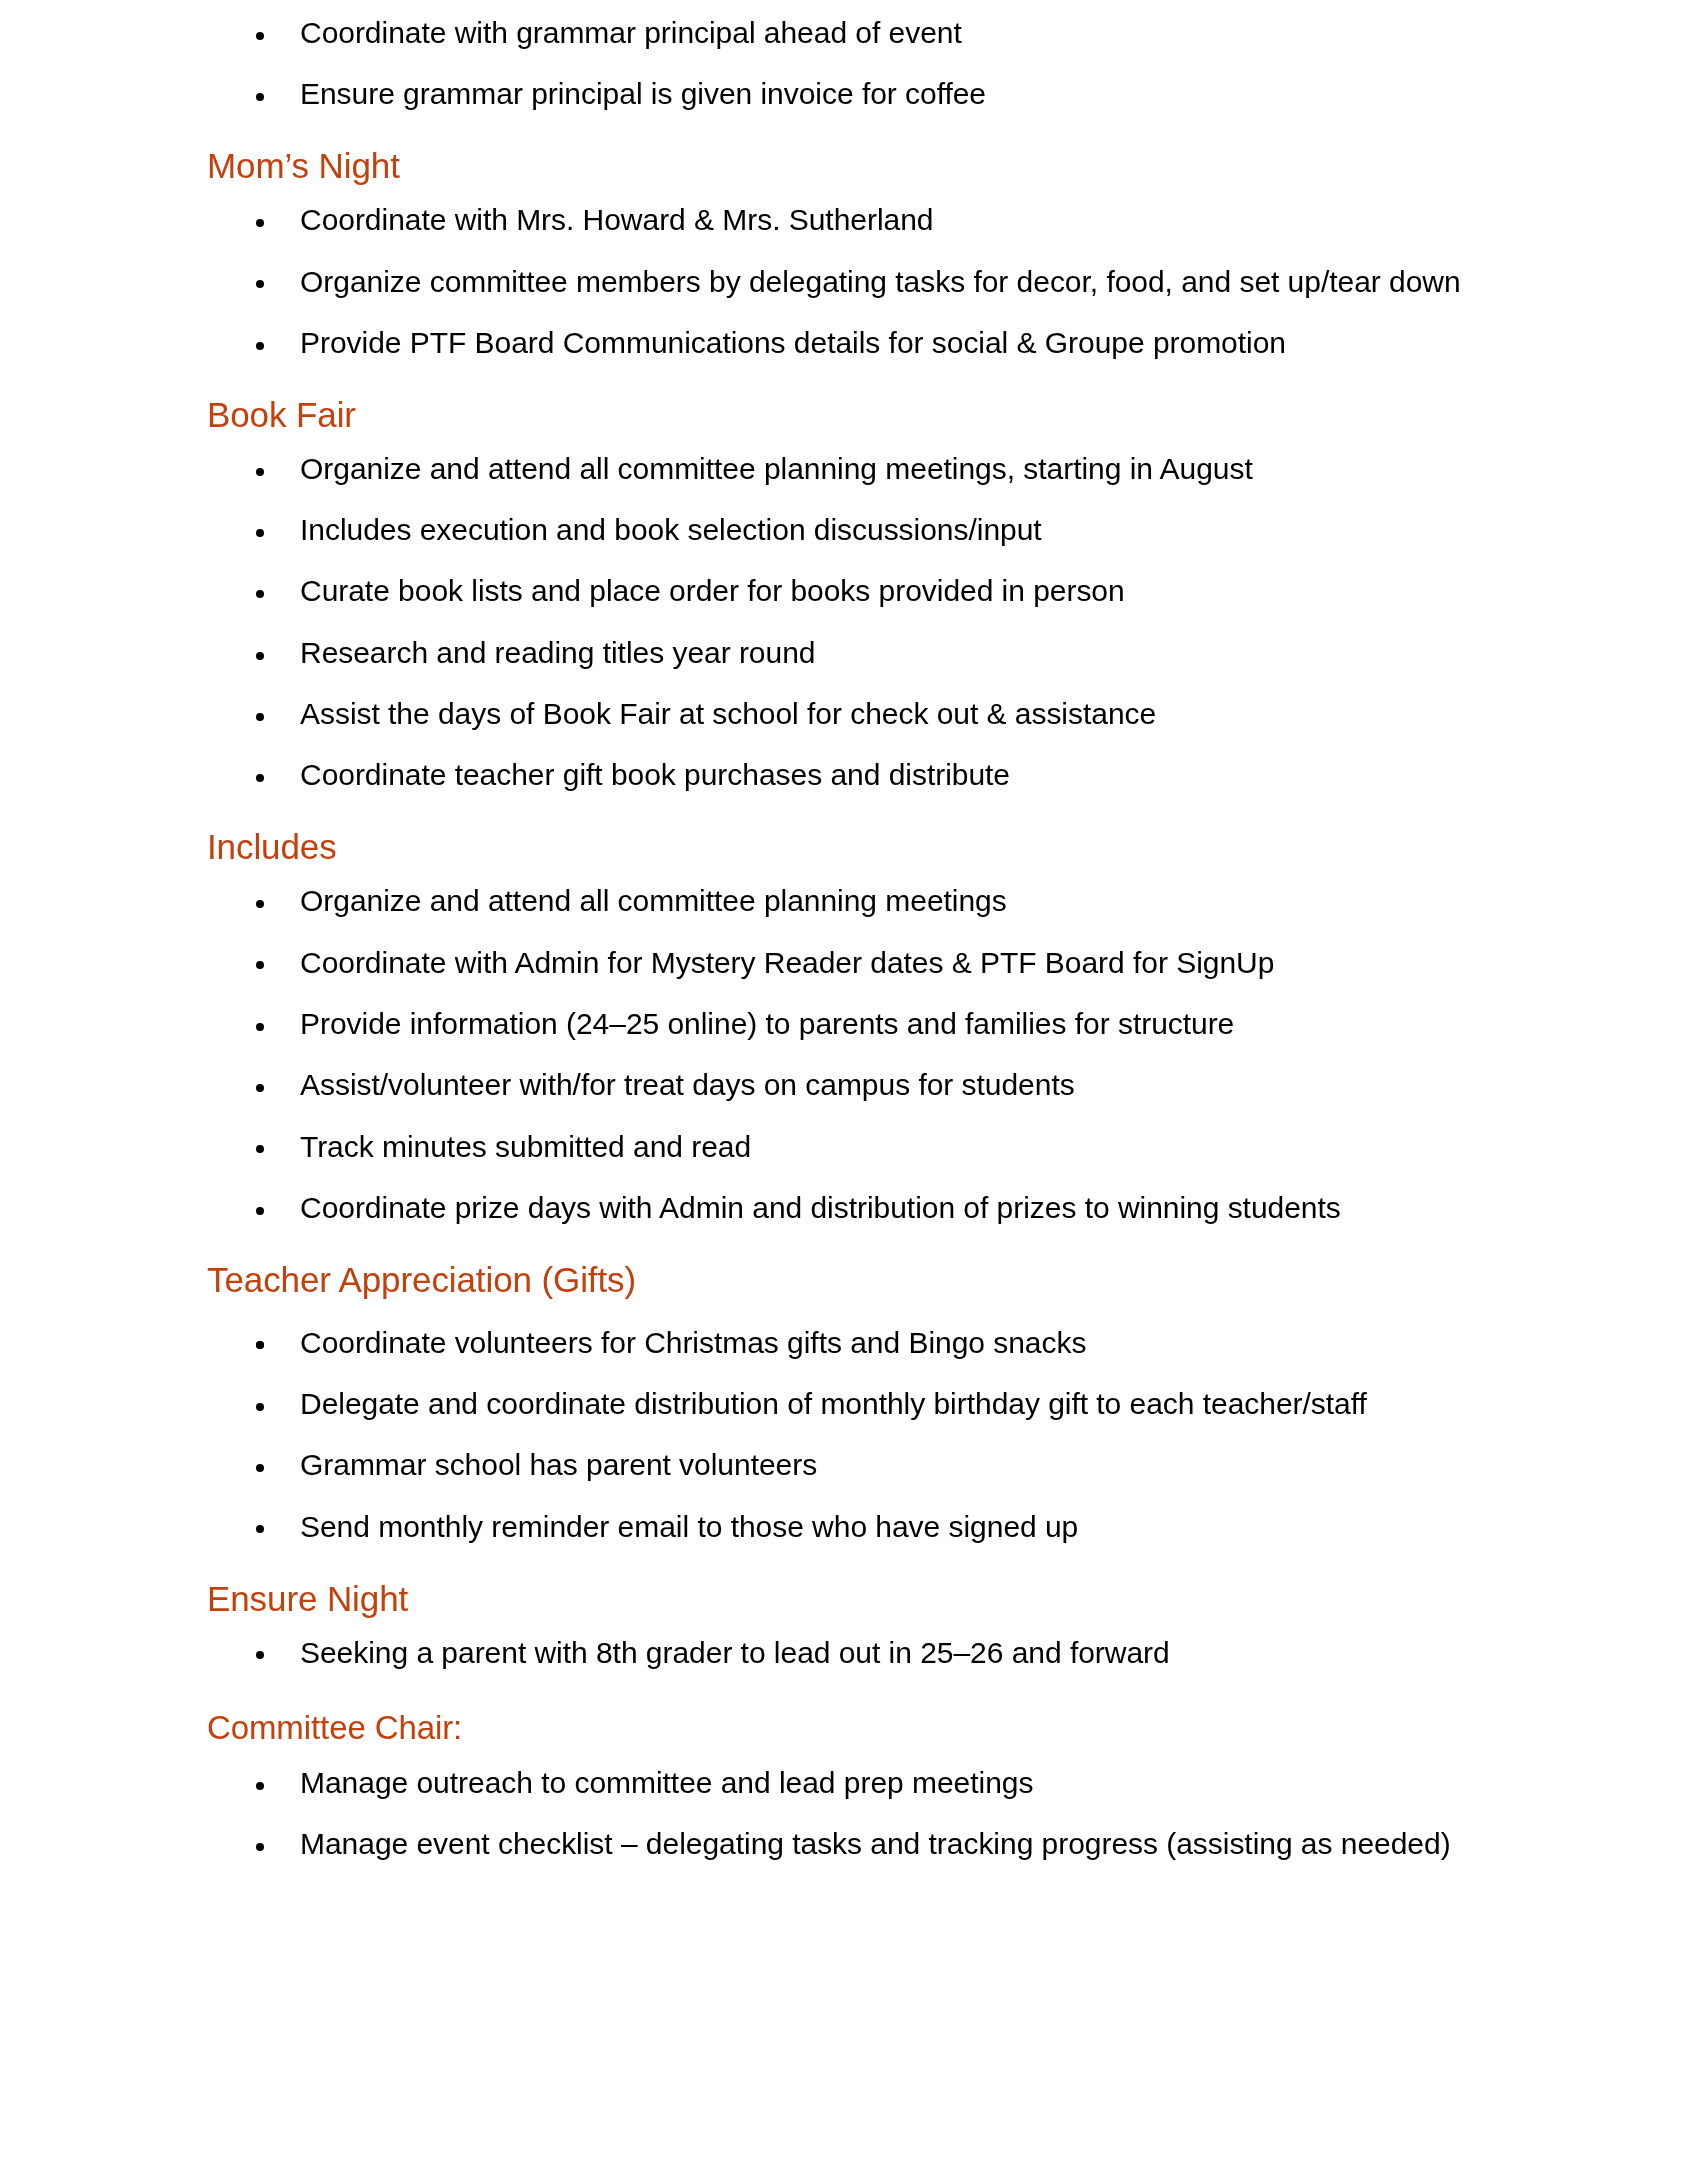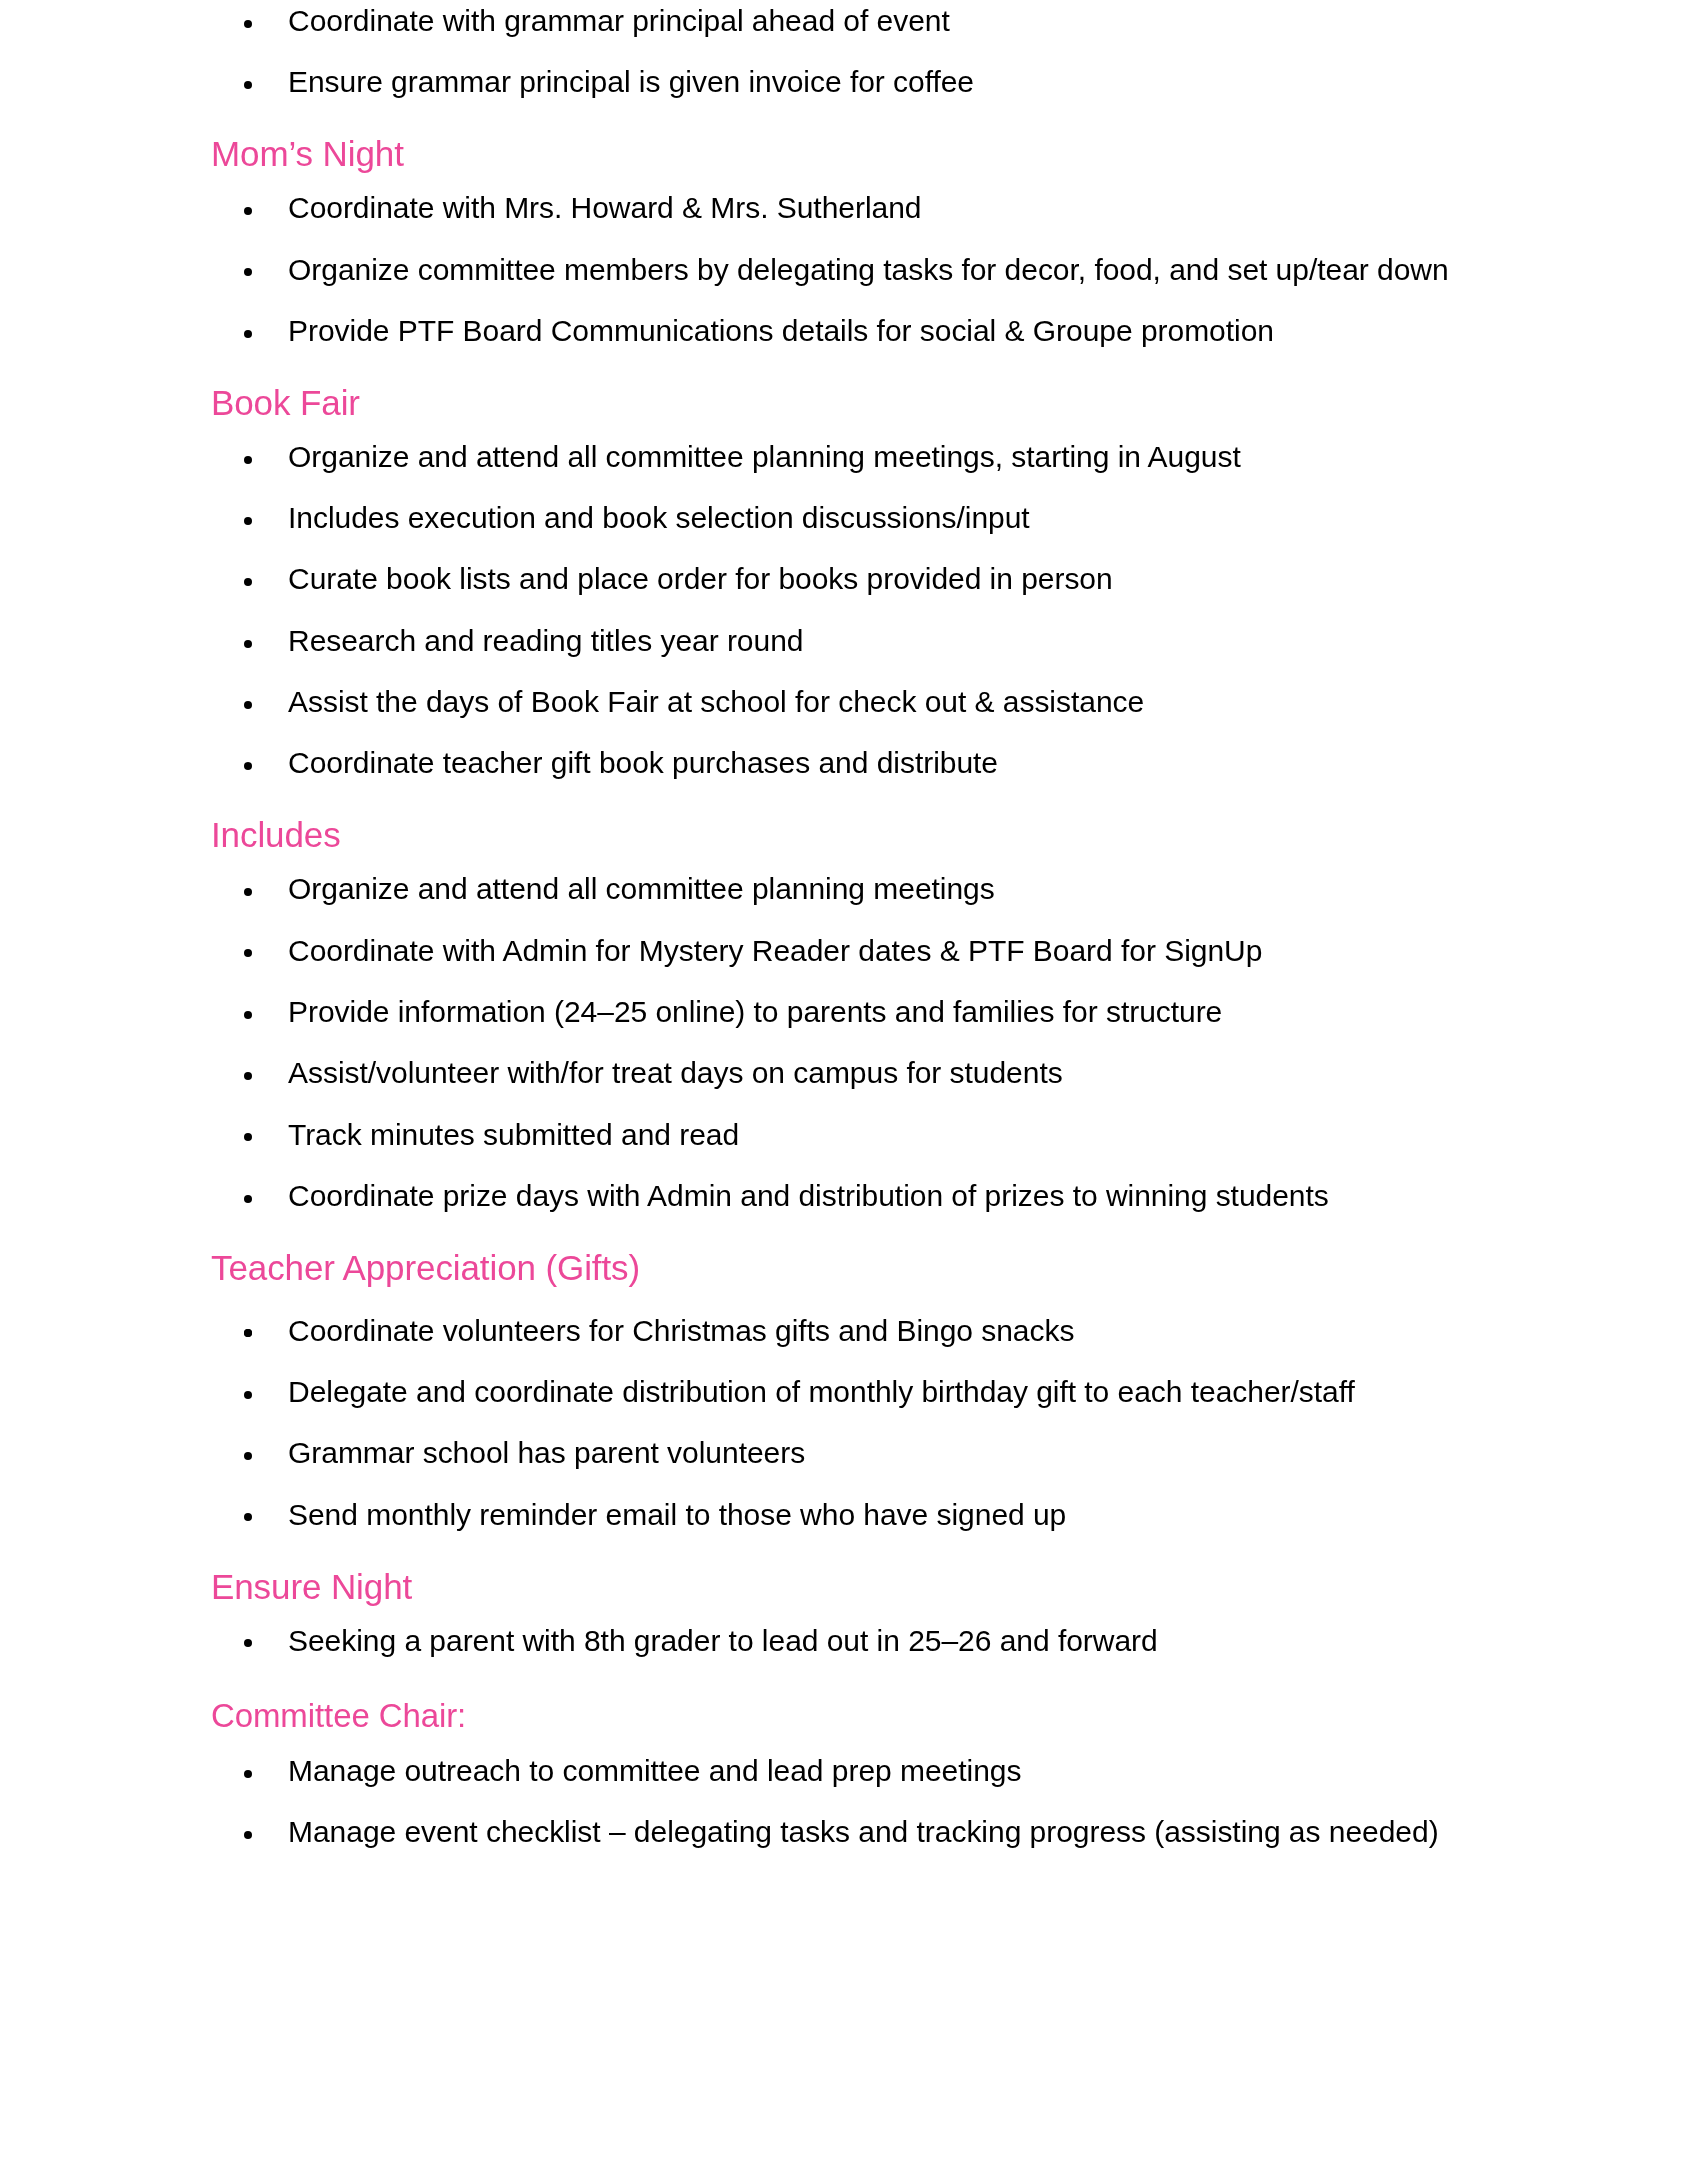--- a/index.html
+++ b/index.html
@@ -11,34 +11,34 @@
     font-family: "Liberation Sans", "DejaVu Sans", sans-serif;
     color: #000000;
     -webkit-font-smoothing: antialiased;
   }
   .page {
     position: relative;
     width: 1685px;
     min-height: 2181px;
     box-sizing: border-box;
     background: #ffffff;
-    padding: 0;
+    padding: 12px;
     overflow: hidden;
   }
   .doc-body {
     padding-top: 0px;
     padding-left: 195px;
     padding-right: 211px;
   }
   h2.section-heading {
     font-family: "Liberation Sans", "DejaVu Sans", sans-serif;
     font-size: 35px;
     font-weight: 400;
-    color: #ec4899;
-    margin: 16px;
+    color: #c2410c;
+    margin: 0;
     padding: 0;
     line-height: 1.30;
     letter-spacing: -0.1px;
   }
   h2.section-heading.spaced {
     margin-top: 28px;
     margin-bottom: 10.5px;
   }
   h2.section-heading.chair {
     font-size: 33px;

